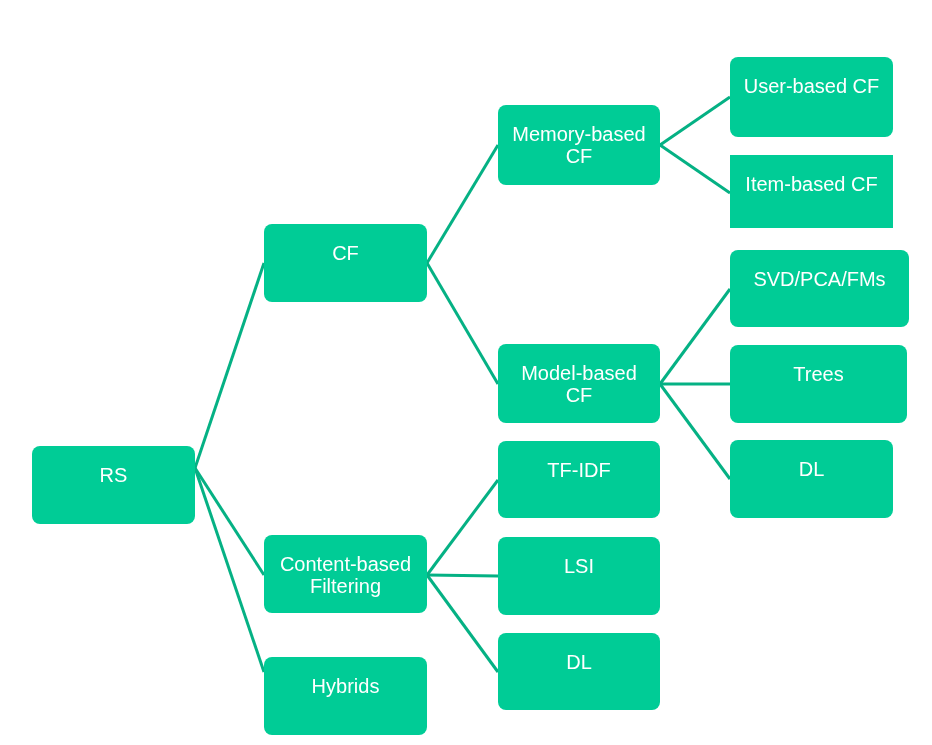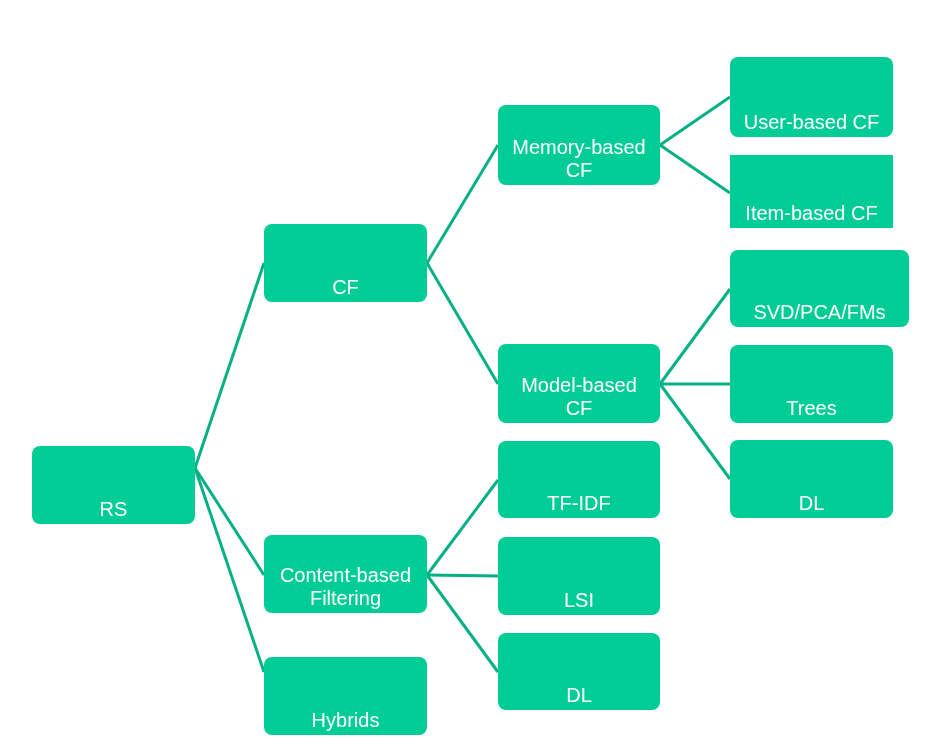--- a/index.html
+++ b/index.html
@@ -23,30 +23,30 @@
     left: 0;
     top: 0;
     width: 932px;
     height: 745px;
     pointer-events: none;
   }
   .node-box {
     position: absolute;
     box-sizing: border-box;
     display: flex;
-    align-items: flex-end;
+    align-items: flex-start;
     justify-content: center;
     text-align: center;
     border-radius: 8px;
     color: #ffffff;
     font-family: "Liberation Sans", sans-serif;
     font-size: 20px;
     line-height: 1.12;
     letter-spacing: 0px;
-    padding: 4px 4px;
+    padding: 18px 4px;
     white-space: pre-line;
     cursor: default;
   }
 </style>
 </head>
 <body style="background: rgb(255, 255, 255);">
 
 <div id="diagram-root" style="width: 932px; height: 745px; background: rgb(255, 255, 255);">
   <svg id="edge-layer" viewBox="0 0 932 745" width="932" height="745" xmlns="http://www.w3.org/2000/svg">
       <line x1="195" y1="468" x2="264" y2="263" stroke="#05b184" stroke-width="3" stroke-linecap="butt"></line>
@@ -72,16 +72,16 @@
       <div class="node-box" style="left: 498px; top: 105px; width: 162px; height: 80px; background: rgb(0, 204, 150); color: rgb(255, 255, 255); border-radius: 8px; font-size: 20px;"><span>Memory-based
 CF</span></div>
       <div class="node-box" style="left: 498px; top: 344px; width: 162px; height: 79px; background: rgb(0, 204, 150); color: rgb(255, 255, 255); border-radius: 8px; font-size: 20px;"><span>Model-based
 CF</span></div>
       <div class="node-box" style="left: 498px; top: 441px; width: 162px; height: 77px; background: rgb(0, 204, 150); color: rgb(255, 255, 255); border-radius: 8px; font-size: 20px;"><span>TF-IDF</span></div>
       <div class="node-box" style="left: 498px; top: 537px; width: 162px; height: 78px; background: rgb(0, 204, 150); color: rgb(255, 255, 255); border-radius: 8px; font-size: 20px;"><span>LSI</span></div>
       <div class="node-box" style="left: 498px; top: 633px; width: 162px; height: 77px; background: rgb(0, 204, 150); color: rgb(255, 255, 255); border-radius: 8px; font-size: 20px;"><span>DL</span></div>
       <div class="node-box" style="left: 730px; top: 57px; width: 163px; height: 80px; background: rgb(0, 204, 150); color: rgb(255, 255, 255); border-radius: 8px; font-size: 20px;"><span>User-based CF</span></div>
       <div class="node-box" style="left: 730px; top: 155px; width: 163px; height: 73px; background: rgb(0, 204, 150); color: rgb(255, 255, 255); border-radius: 0; font-size: 20px;"><span>Item-based CF</span></div>
       <div class="node-box" style="left: 730px; top: 250px; width: 179px; height: 77px; background: rgb(0, 204, 150); color: rgb(255, 255, 255); border-radius: 8px; font-size: 20px;"><span>SVD/PCA/FMs</span></div>
-      <div class="node-box" style="left: 730px; top: 345px; width: 163px; height: 78px; background: rgb(0, 204, 150); color: rgb(255, 255, 255); border-radius: 8px; font-size: 20px;"><span>Trees</span></div>
+      <div class="node-box" style="left: 730px; top: 345px; width: 177px; height: 78px; background: rgb(0, 204, 150); color: rgb(255, 255, 255); border-radius: 8px; font-size: 20px;"><span>Trees</span></div>
       <div class="node-box" style="left: 730px; top: 440px; width: 163px; height: 78px; background: rgb(0, 204, 150); color: rgb(255, 255, 255); border-radius: 8px; font-size: 20px;"><span>DL</span></div>
     </div>
 </div>
 
 </body></html>

